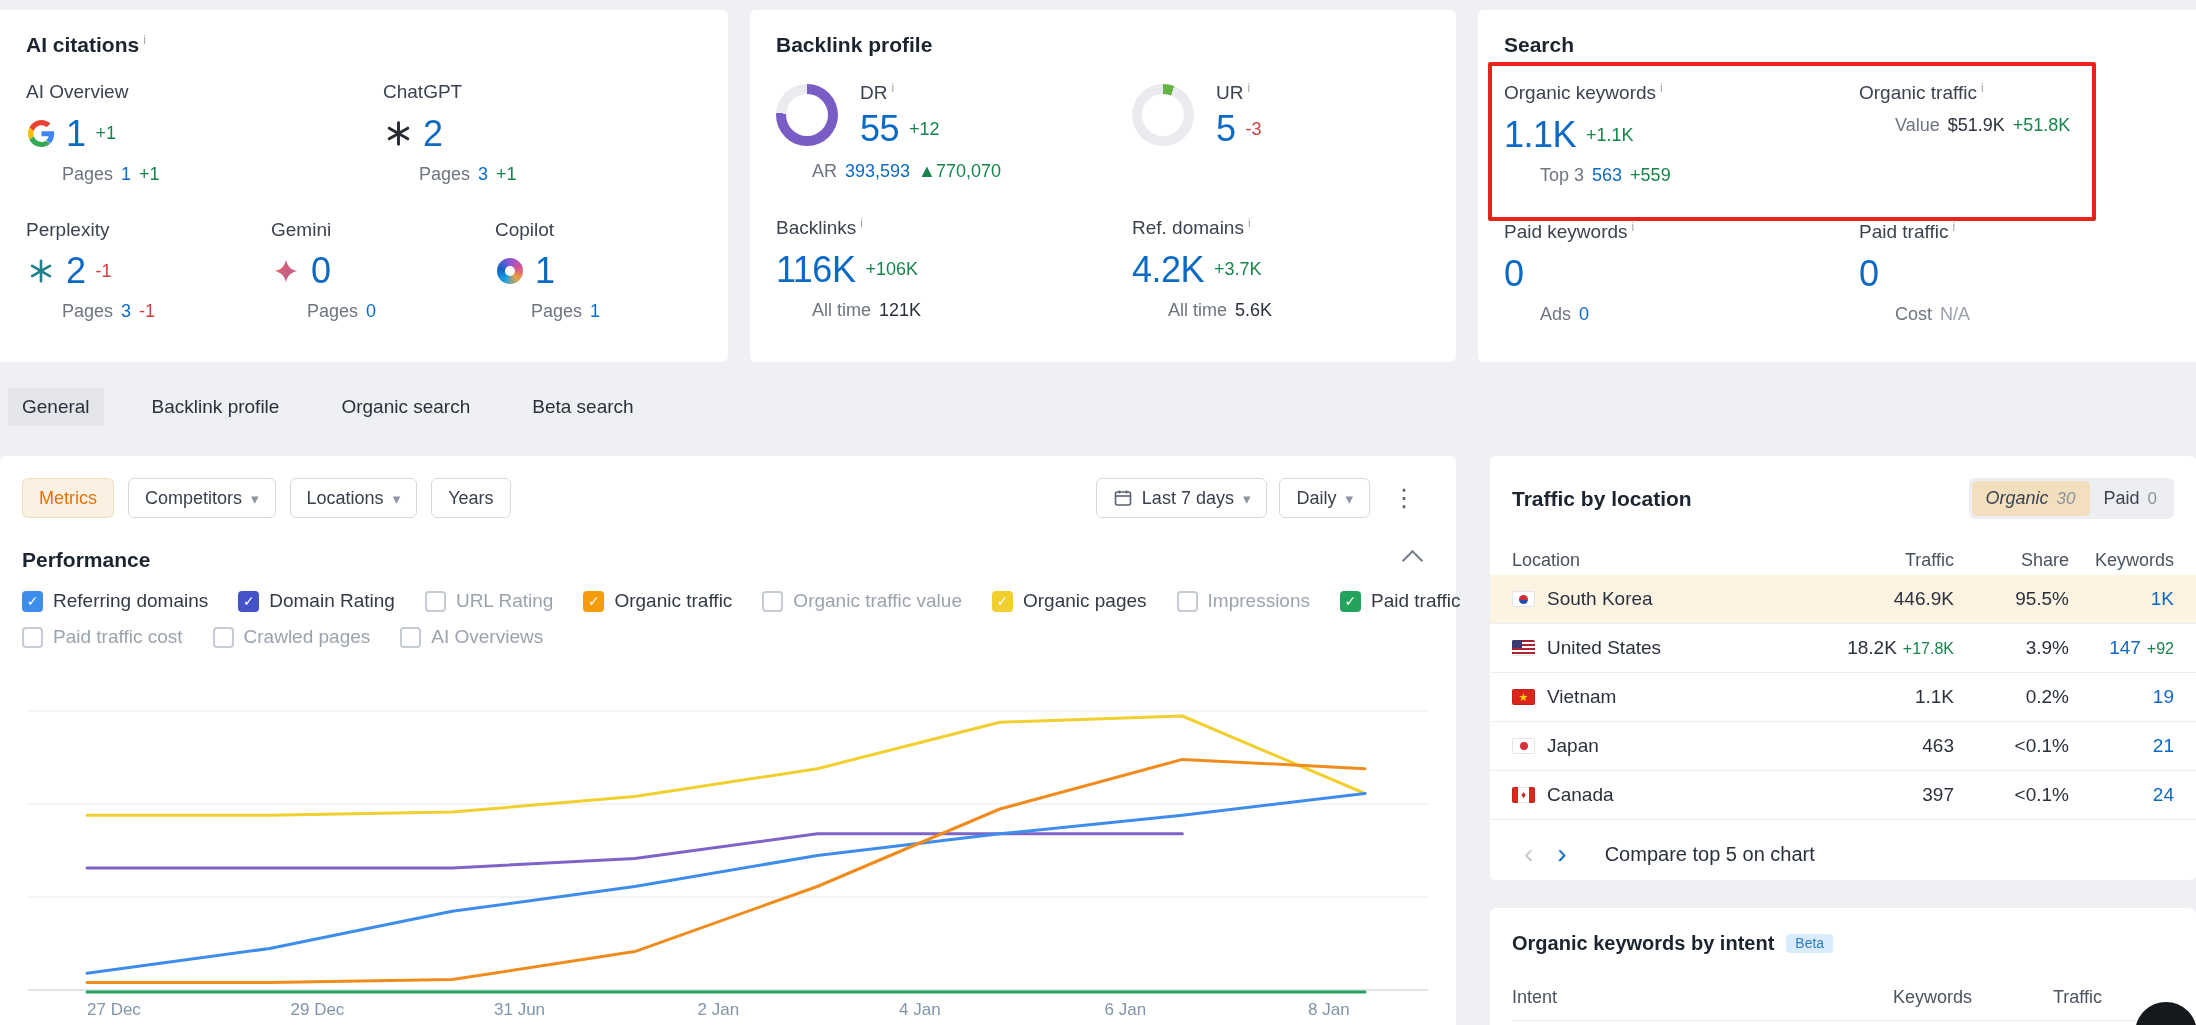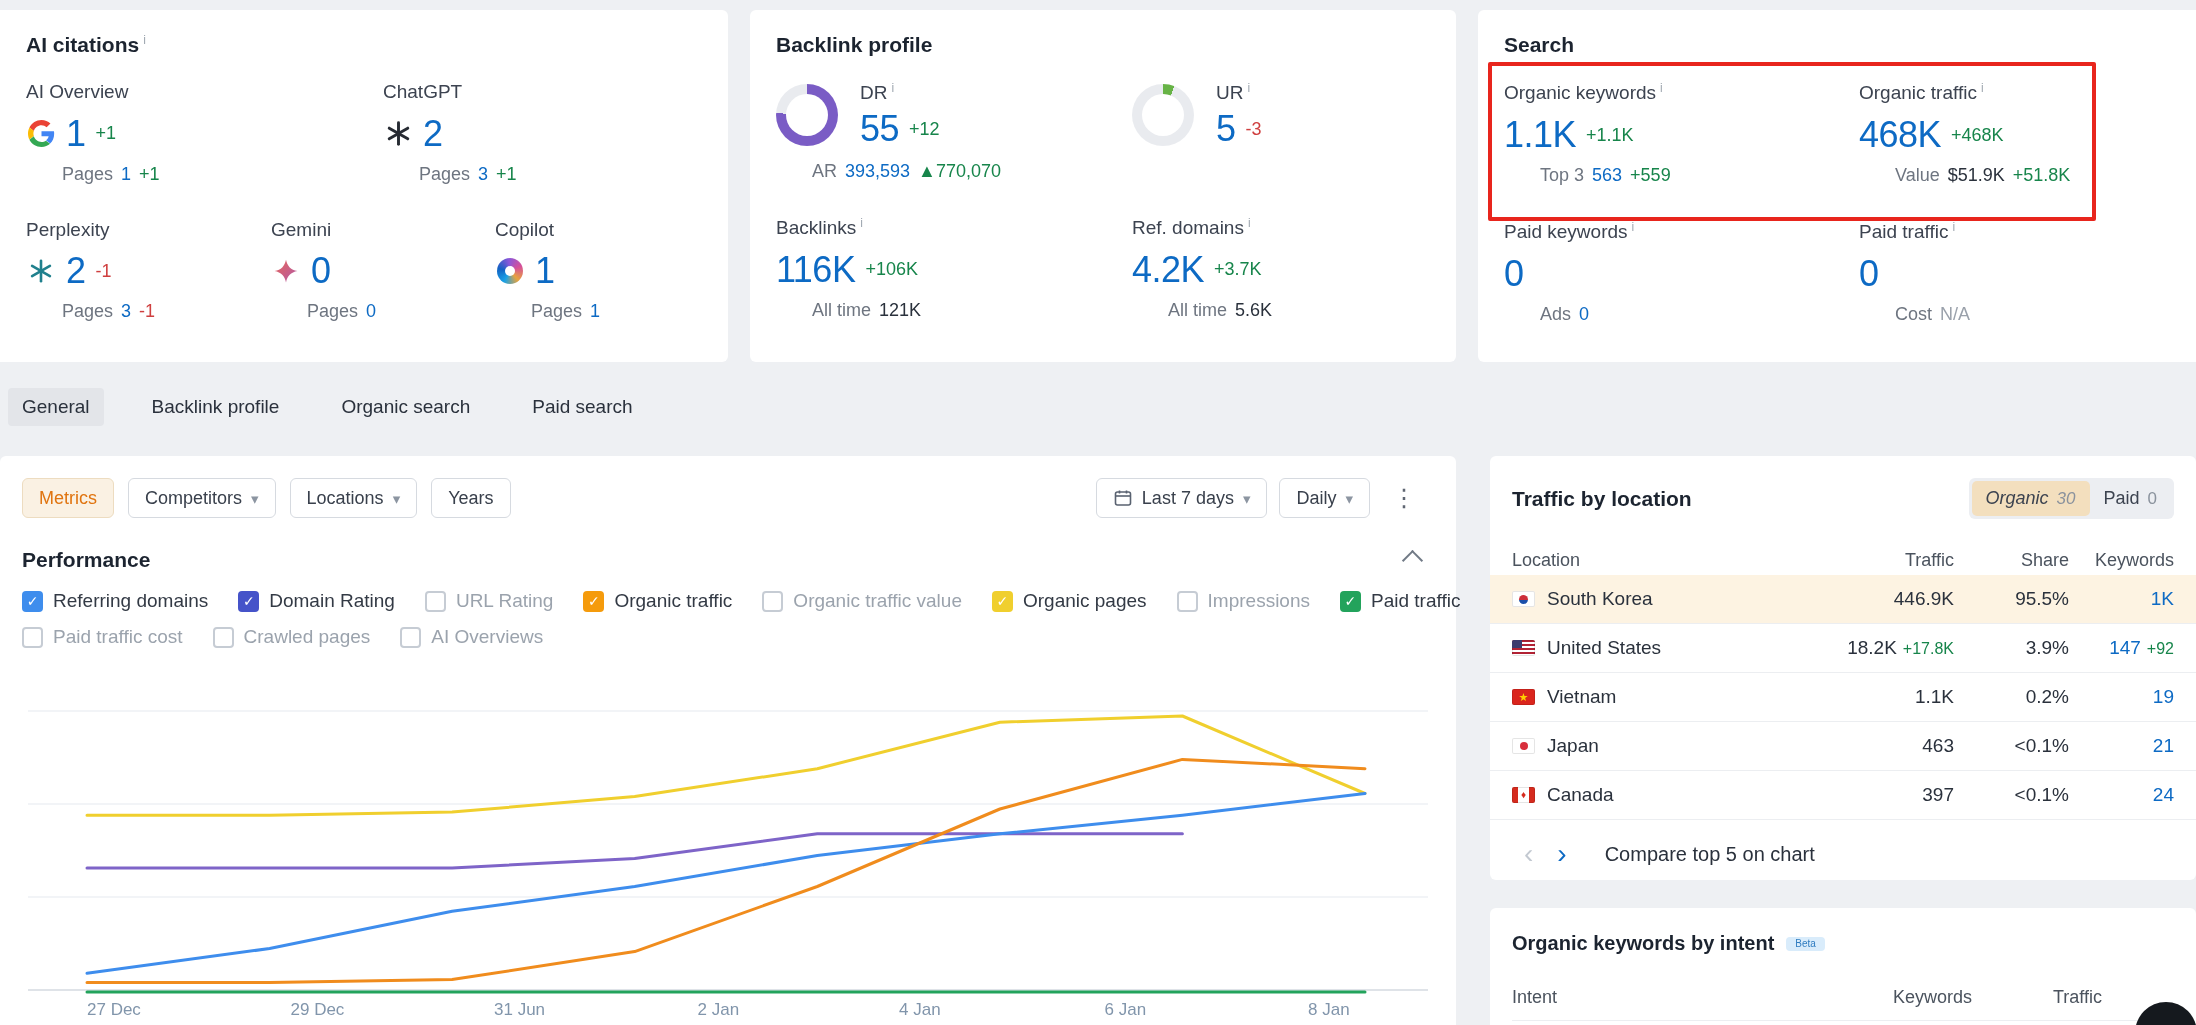--- a/index.html
+++ b/index.html
@@ -109,21 +109,21 @@
   .pager{display:flex;align-items:center;margin-top:14px;padding:0 22px;height:40px;}
   .pg-arrow{font-size:28px;line-height:1;padding:0 12px;cursor:pointer;background:none;border:none;}
   .pg-prev{color:#c3c9d1;}
   .pg-next{color:#0d6ac4;}
   .compare-lbl{font-size:20px;color:#2a313c;margin-left:26px;cursor:pointer;}
 
   
   .intent-card{margin-top:28px;height:260px;padding:24px 22px;}
   .ic-head{display:flex;align-items:center;gap:12px;}
   .ic-title{font-size:20px;font-weight:700;color:#1c2430;}
-  .beta-badge{background:#d9ecfb;color:#2f7cc0;font-size:10px;padding:1px 9px;border-radius:4px;line-height:1.2;}
+  .beta-badge{background:#d9ecfb;color:#2f7cc0;font-size:14px;padding:1px 9px;border-radius:4px;line-height:1.2;}
   .ic-hrow{display:flex;margin-top:32px;font-size:18px;color:#4b535e;padding-bottom:12px;border-bottom:1px solid #eceef1;}
   .ic-col-intent{flex:1;}
   .ic-col-kw{width:150px;text-align:right;}
   .ic-col-traffic{width:130px;text-align:right;margin-right:72px;}
 
   
   .flag{width:23px;height:16px;border-radius:2px;position:relative;display:inline-block;overflow:hidden;flex:0 0 auto;box-shadow:inset 0 0 0 1px rgba(0,0,0,.10);}
   .flag-kr{background:#fff;}
   .flag-kr::after{content:"";position:absolute;left:7px;top:3.5px;width:9px;height:9px;border-radius:50%;background:linear-gradient(#cd2e3a 50%,#1b4faa 50%);}
   .flag-us{background:repeating-linear-gradient(#b22234 0 2px,#fff 2px 4px);}
@@ -324,24 +324,20 @@
           </div>
           <div class="m-sub">
             <span class="sub-label">Top 3</span>
             <span class="sub-val blue">563</span>
             <span class="delta up">+559</span>
           </div>
         </div>
 
         <div>
           <div class="m-label"><span>Organic traffic</span><sup class="info">i</sup></div>
-          <div class="value-row">
-            <span class="big-val">468K</span>
-            <span class="delta up">+468K</span>
-          </div>
           <div class="m-sub">
             <span class="sub-label">Value</span>
             <span class="sub-val">$51.9K</span>
             <span class="delta up">+51.8K</span>
           </div>
         </div>
 
         <div class="row2">
           <div class="m-label"><span>Paid keywords</span><sup class="info">i</sup></div>
           <div class="value-row">
@@ -366,21 +362,21 @@
       </div>
     </div>
   </section>
 
   <div class="red-annotation"></div>
 
   <nav class="tabs">
     <span class="tab active">General</span>
     <span class="tab">Backlink profile</span>
     <span class="tab">Organic search</span>
-    <span class="tab">Paid search</span>
+    <span class="tab">Beta search</span>
   </nav>
 
   <section class="main-row">
 
     <div class="card left-card">
       <div class="toolbar">
         <button class="tbtn metrics">
             <span>Metrics</span>
           </button>
         <button class="tbtn">

